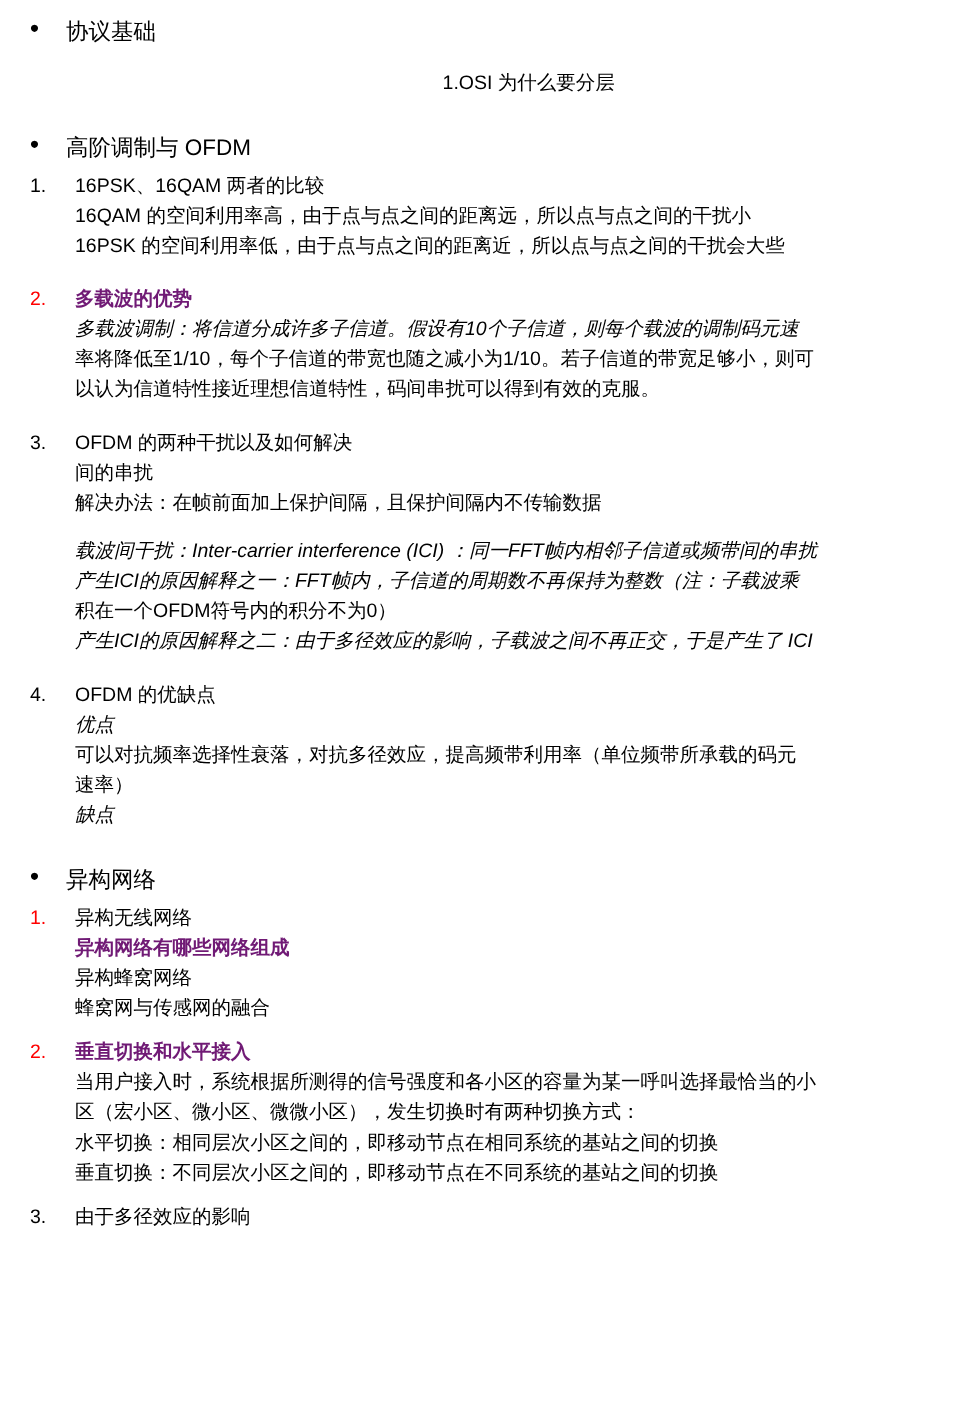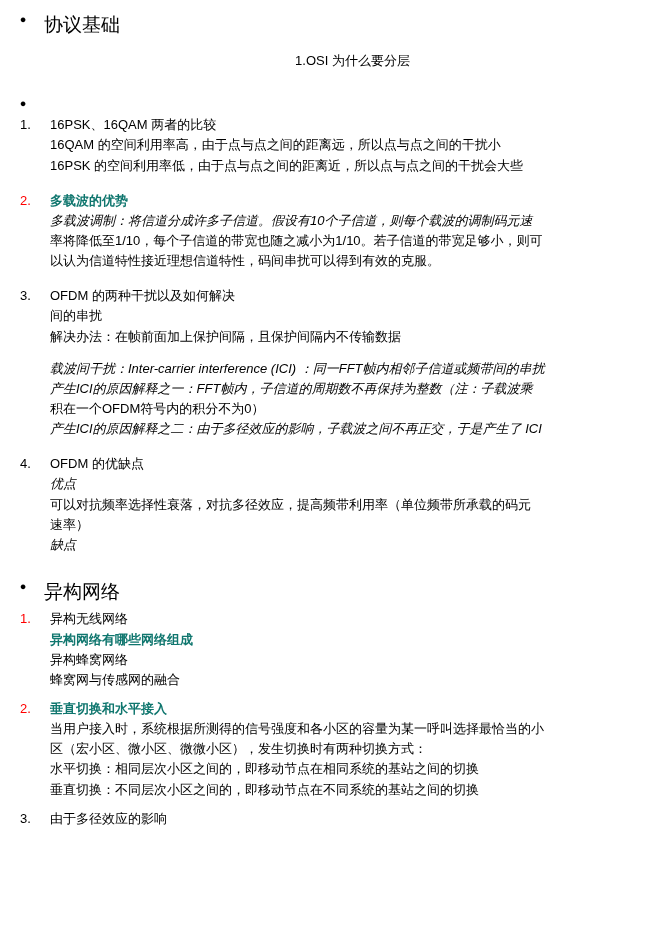--- a/index.html
+++ b/index.html
@@ -35,21 +35,21 @@
   .bullet-dot {
     width: 18px;
     min-width: 18px;
     text-align: center;
     font-size: 11px;
     line-height: 1.7;
     color: #000;
   }
   .bullet-text {
     padding-left: 12px;
-    font-size: 19px;
+    font-size: 15px;
   }
   
   .num-row {
     display: flex;
     align-items: flex-start;
     margin-top: 3px;
   }
   .num-marker {
     width: 30px;
     min-width: 30px;
@@ -57,21 +57,21 @@
     padding-left: 6px;
     font-size: 13px;
     box-sizing: border-box;
   }
   .num-marker.red { color: #ff0000; }
   .num-body {
     flex: 1;
     padding-left: 6px;
   }
   .line { font-size: 13px; }
-  .red { color: #0f766e; }
+  .red { color: #701a75; }
   .bold { font-weight: bold; }
   .bi { font-weight: normal; font-style: italic; }
   .plain-indent {
     padding-left: 52px;
     font-size: 13px;
     text-align: center;
   }
   .spacer-sm { height: 6px; }
   .spacer-md { height: 12px; }
   .spacer-lg { height: 18px; }
@@ -85,20 +85,21 @@
     <div class="bullet-row">
       <div class="bullet-dot">●</div>
       <div class="bullet-text">协议基础</div>
     </div>
     <div class="spacer-md"></div>
     <div class="plain-indent">1.OSI 为什么要分层</div>
     <div class="spacer-lg"></div>
 
     <div class="bullet-row">
       <div class="bullet-dot">●</div>
+      <div class="bullet-text">高阶调制与 OFDM</div>
     </div>
 
     <div class="num-row">
       <div class="num-marker">1.</div>
       <div class="num-body">
         <div class="line">16PSK、16QAM 两者的比较</div>
         <div class="line">16QAM 的空间利用率高，由于点与点之间的距离远，所以点与点之间的干扰小</div>
         <div class="line">16PSK 的空间利用率低，由于点与点之间的距离近，所以点与点之间的干扰会大些</div>
       </div>
     </div>

